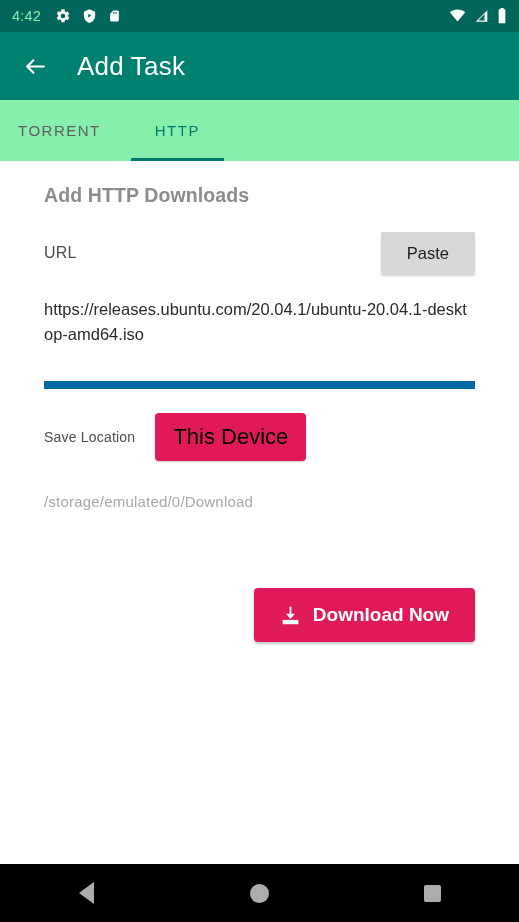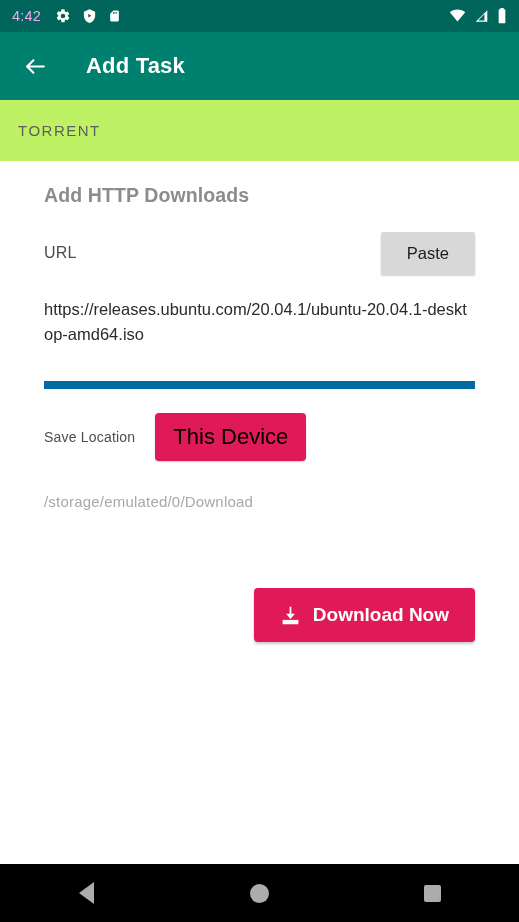--- a/index.html
+++ b/index.html
@@ -22,21 +22,21 @@
   
   .status-bar {
     height: 32px;
     background: #00655a;
     display: flex;
     align-items: center;
     padding: 0 12px;
     flex: 0 0 auto;
   }
   .status-clock {
-    color: #f0abfc;
+    color: #86efac;
     font-size: 14.5px;
     letter-spacing: .2px;
     margin-right: 14px;
   }
   .status-left-icons { display: flex; align-items: center; gap: 11px; }
   .status-right { margin-left: auto; display: flex; align-items: center; gap: 8px; }
   .sb-ico { display: block; }
 
   
   .app-bar {
@@ -48,30 +48,30 @@
     flex: 0 0 auto;
   }
   .back-btn {
     width: 34px; height: 34px;
     display: flex; align-items: center; justify-content: center;
     cursor: pointer;
     flex: 0 0 auto;
   }
   .app-title {
     color: #ffffff;
-    font-size: 22px;
-    font-weight: bold;
-    margin-left: 34px;
+    font-size: 26px;
+    font-weight: normal;
+    margin-left: 25px;
     letter-spacing: .2px;
   }
 
   
   .tab-bar {
     height: 62px;
-    background: #bef264;
+    background: #86efac;
     display: flex;
     align-items: stretch;
     padding-left: 18px;
     flex: 0 0 auto;
     border-bottom: 1px solid #ffffff;
   }
   .tab {
     position: relative;
     display: flex;
     align-items: center;
@@ -270,20 +270,23 @@
         <polyline points="10,18 4,12 10,6"></polyline>
       </svg>
     </div>
     <div class="app-title">Add Task</div>
   </div>
 
   <div class="tab-bar">
     <div class="tab">
       <span>TORRENT</span>
     </div>
+    <div class="tab active">
+      <span>HTTP</span>
+    </div>
   </div>
 
   <div class="content">
 
     <div class="section-heading">Add HTTP Downloads</div>
 
     <div class="url-row">
       <span class="url-label">URL</span>
       <button class="paste-btn">Paste</button>
     </div>

